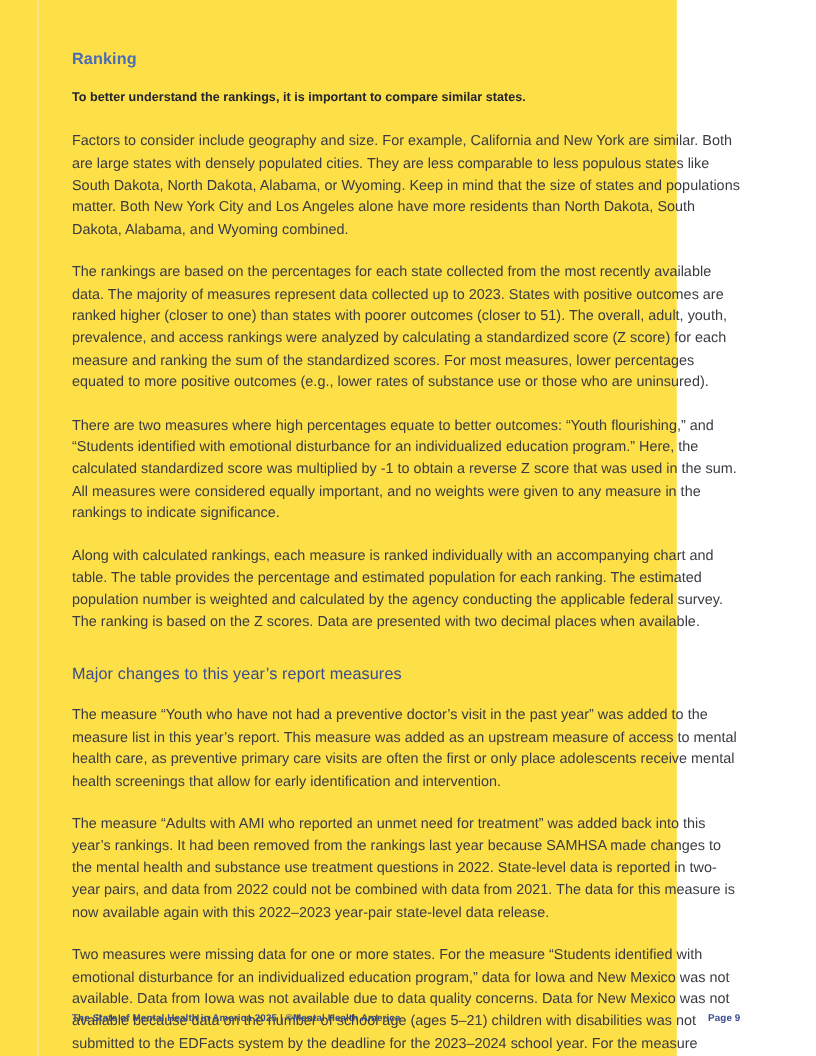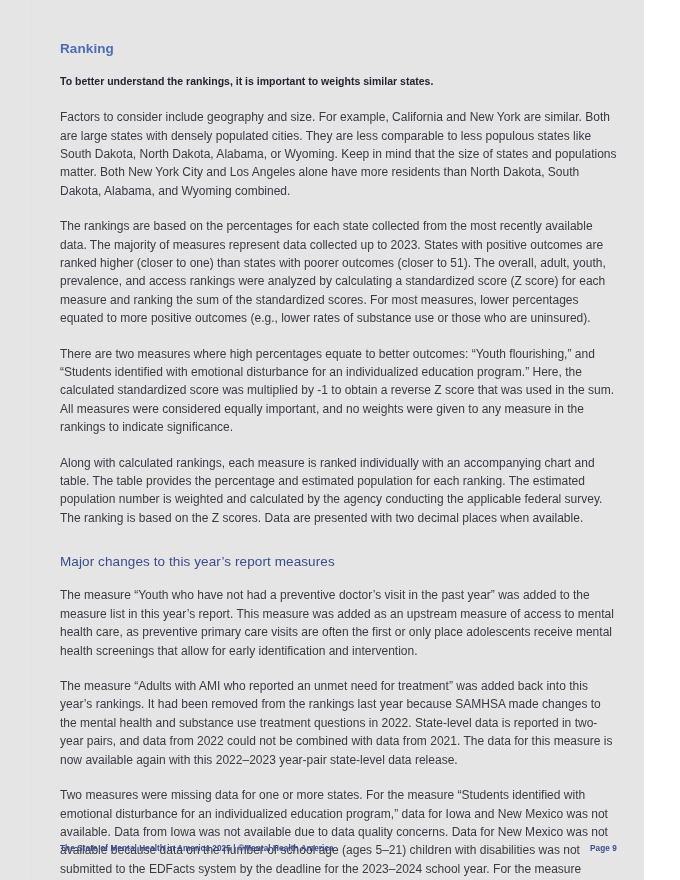--- a/index.html
+++ b/index.html
@@ -10,23 +10,23 @@
   body {
     width: 680px;
     height: 880px;
     overflow: hidden;
     font-family: "Liberation Sans", sans-serif;
     -webkit-font-smoothing: antialiased;
   }
 
   .page {
     position: relative;
-    width: 644px;
+    width: 564px;
     height: 880px;
-    background: #e5e5e5;
+    background: #fde047;
     box-sizing: border-box;
   }
 
   
   .gutter-rule {
     position: absolute;
     left: 31px;
     top: 0;
     width: 1px;
     height: 880px;
@@ -112,21 +112,21 @@
 <body>
 
 <div class="page">
 
   <div class="gutter-rule"></div>
 
   <div class="content">
 
     <h1 class="section-heading">Ranking</h1>
 
-    <p class="lead">To better understand the rankings, it is important to weights similar states.</p>
+    <p class="lead">To better understand the rankings, it is important to compare similar states.</p>
 
     <p class="body">Factors to consider include geography and size. For example, California and New York are similar. Both are large states with densely populated cities. They are less comparable to less populous states like South Dakota, North Dakota, Alabama, or Wyoming. Keep in mind that the size of states and populations matter. Both New York City and Los Angeles alone have more residents than North Dakota, South Dakota, Alabama, and Wyoming combined.</p>
 
     <p class="body">The rankings are based on the percentages for each state collected from the most recently available data. The majority of measures represent data collected up to 2023. States with positive outcomes are ranked higher (closer to one) than states with poorer outcomes (closer to 51). The overall, adult, youth, prevalence, and access rankings were analyzed by calculating a standardized score (Z score) for each measure and ranking the sum of the standardized scores. For most measures, lower percentages equated to more positive outcomes (e.g., lower rates of substance use or those who are uninsured).</p>
 
     <p class="body">There are two measures where high percentages equate to better outcomes: “Youth flourishing,” and “Students identified with emotional disturbance for an individualized education program.” Here, the calculated standardized score was multiplied by -1 to obtain a reverse Z score that was used in the sum. All measures were considered equally important, and no weights were given to any measure in the rankings to indicate significance.</p>
 
     <p class="body">Along with calculated rankings, each measure is ranked individually with an accompanying chart and table. The table provides the percentage and estimated population for each ranking. The estimated population number is weighted and calculated by the agency conducting the applicable federal survey. The ranking is based on the Z scores. Data are presented with two decimal places when available.</p>
 
     <h2 class="section-heading-2">Major changes to this year’s report measures</h2>

